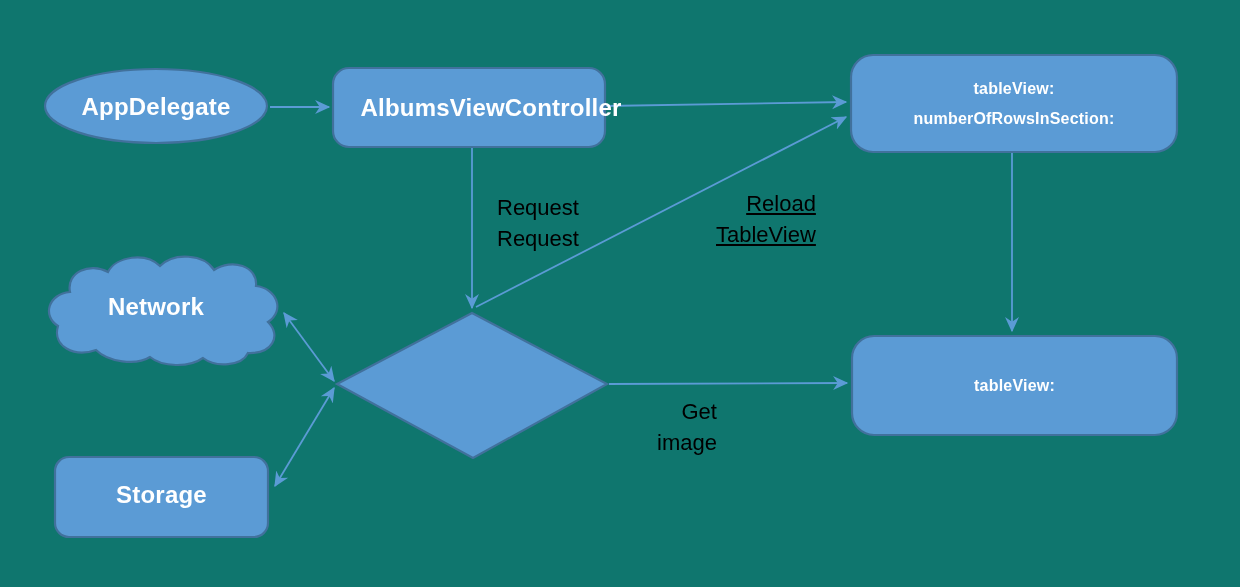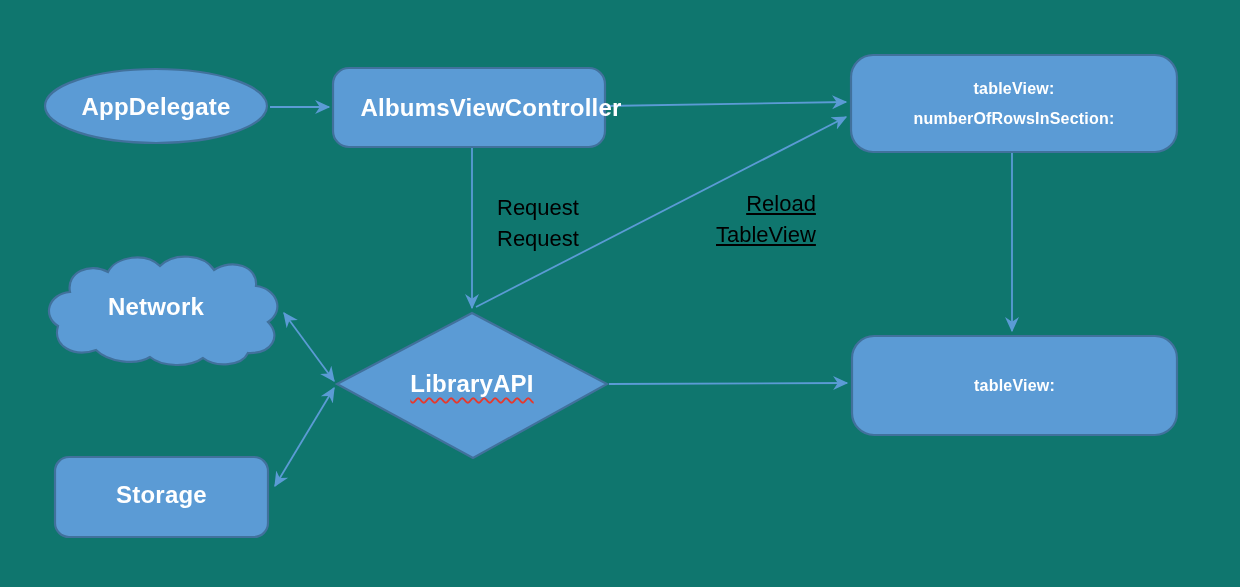--- a/index.html
+++ b/index.html
@@ -95,28 +95,29 @@
   </div>
 
   <div class="nlabel med" style="left:852px; top:336px; width:325px; height:99px;">
     <span>tableView:</span>
   </div>
 
   <div class="nlabel big" style="left:58px; top:268px; width:196px; height:78px;">Network</div>
 
   <div class="nlabel big" style="left:55px; top:457px; width:213px; height:76px;">Storage</div>
 
-  <div class="nlabel big" style="left:347px; top:340px; width:250px; height:88px;">
-    <span class="squiggle">LibraryAPI</span>
-  </div>
 
   <div class="elabel" style="left:497px; top:192px;">
     <div>Request</div>
     <div>Request</div>
   </div>
 
   <div class="elabel" style="left:716px; top:188px;text-decoration:underline;">
     <div>Reload</div>
     <div>TableView</div>
   </div>
 
+  <div class="elabel" style="left:657px; top:396px;">
+    <div>Get</div>
+    <div>image</div>
+  </div>
 
 </div>
 
 </body></html>

